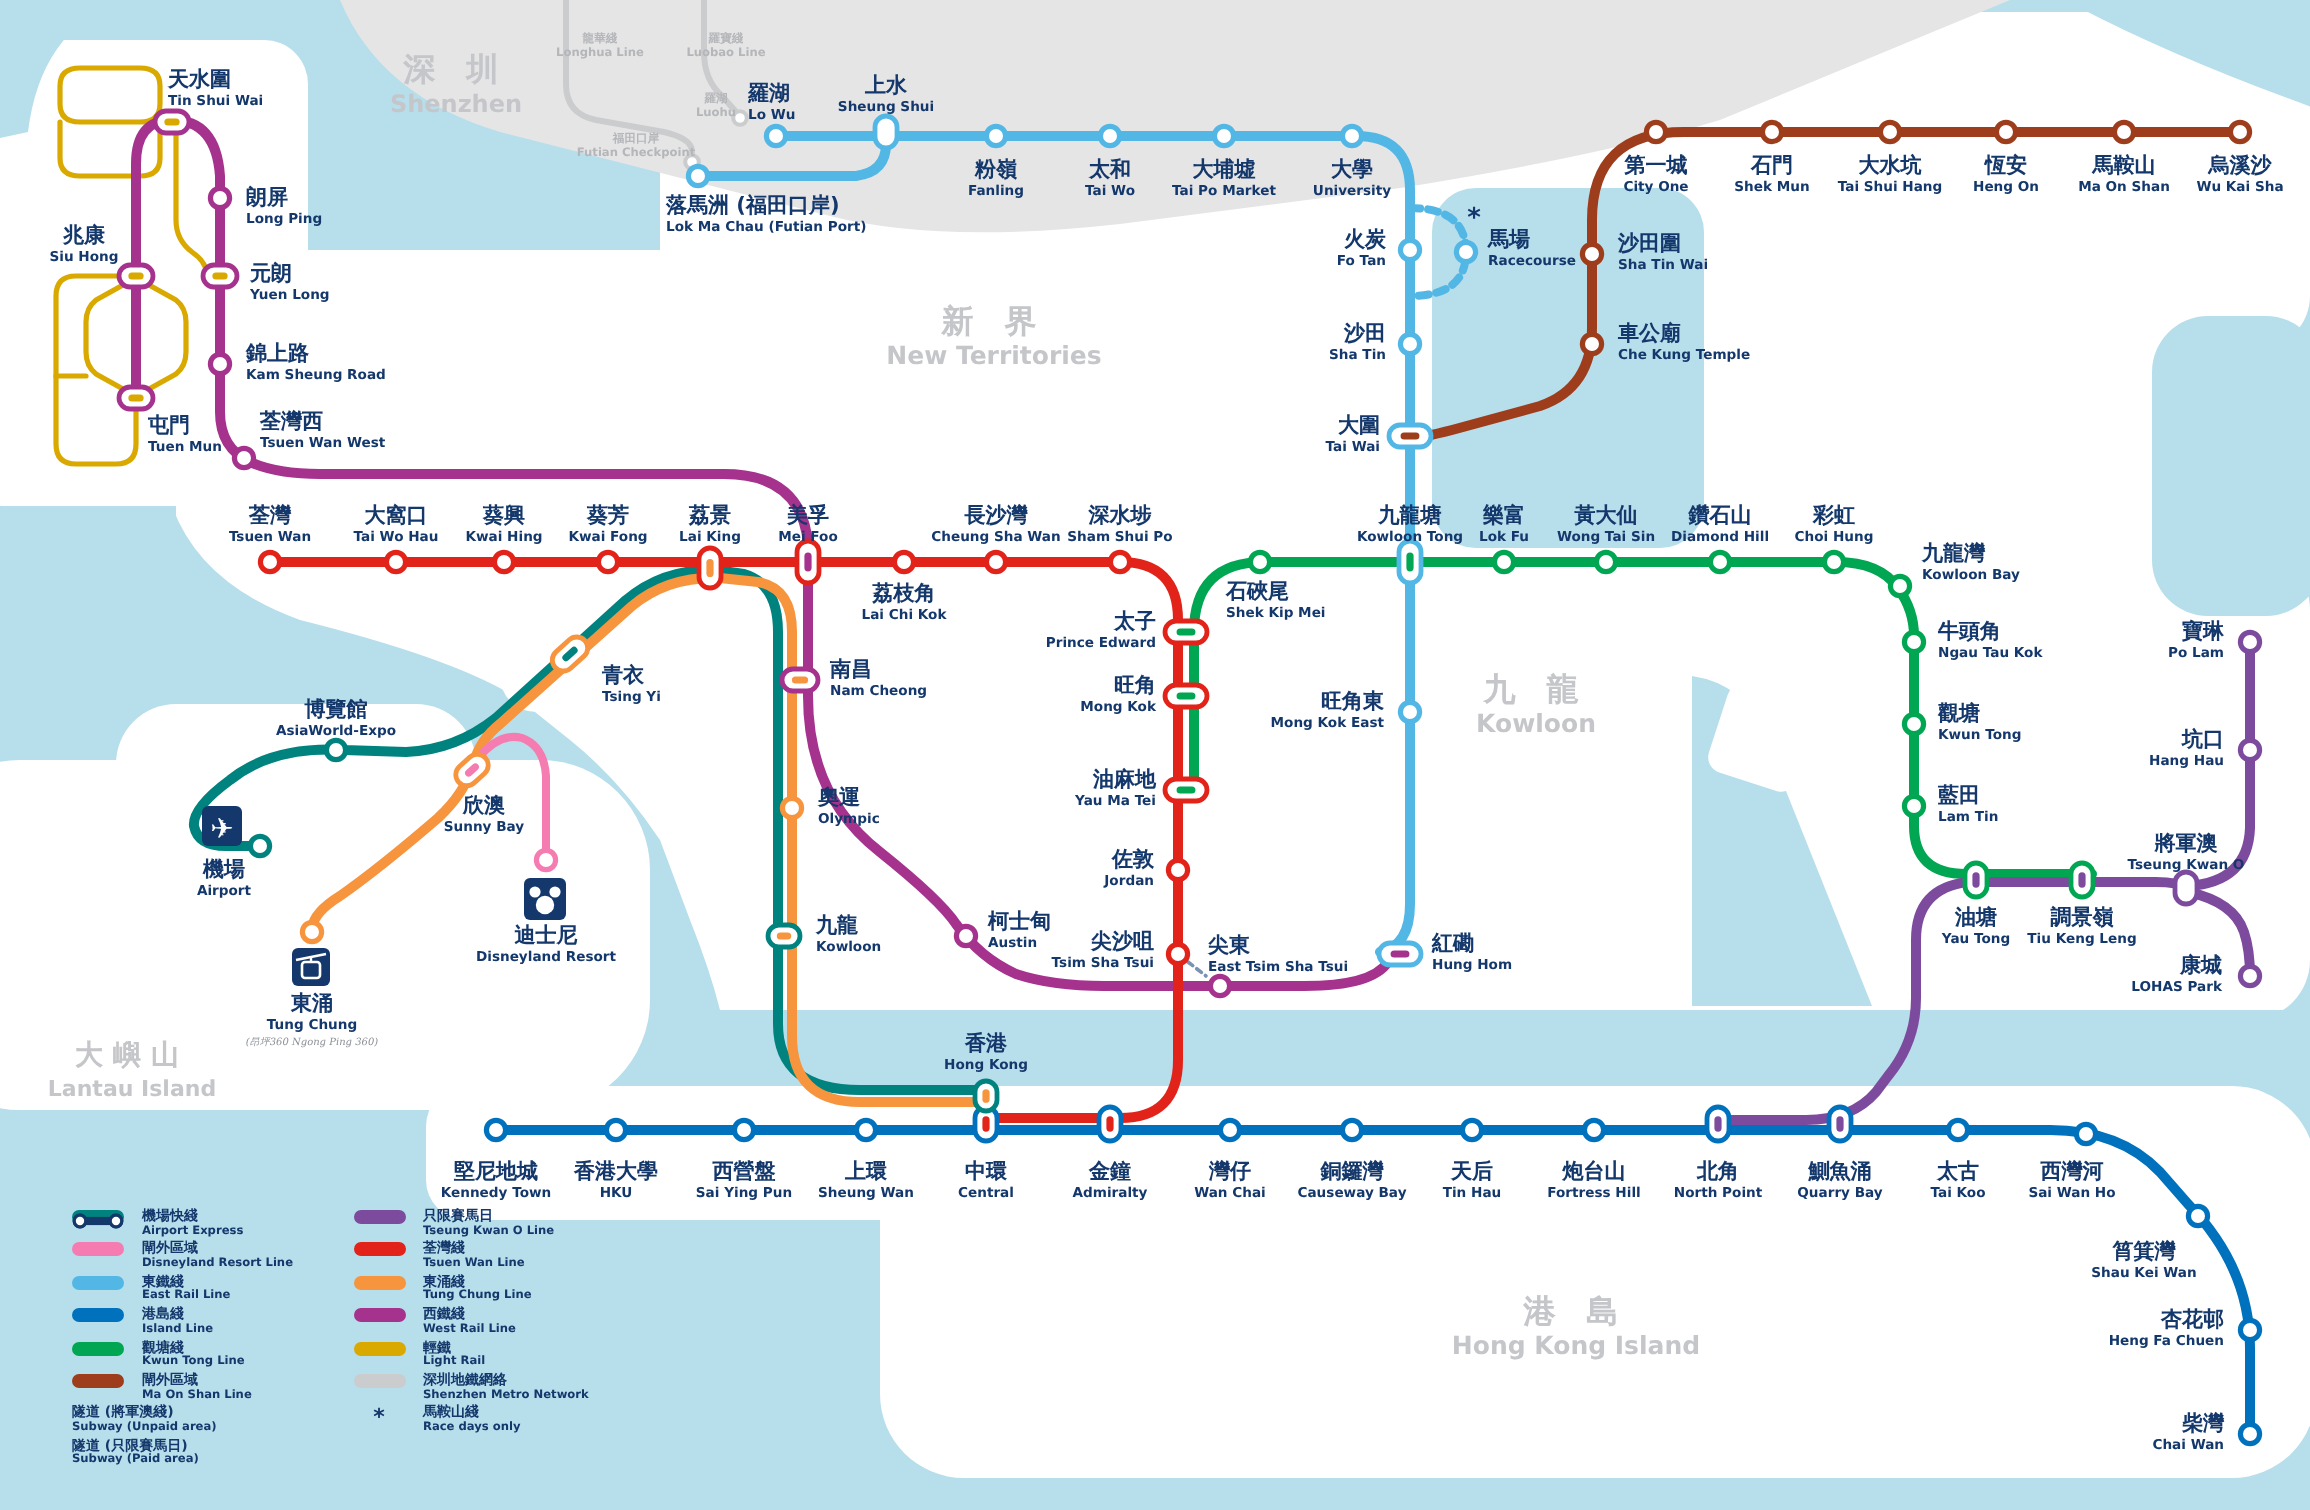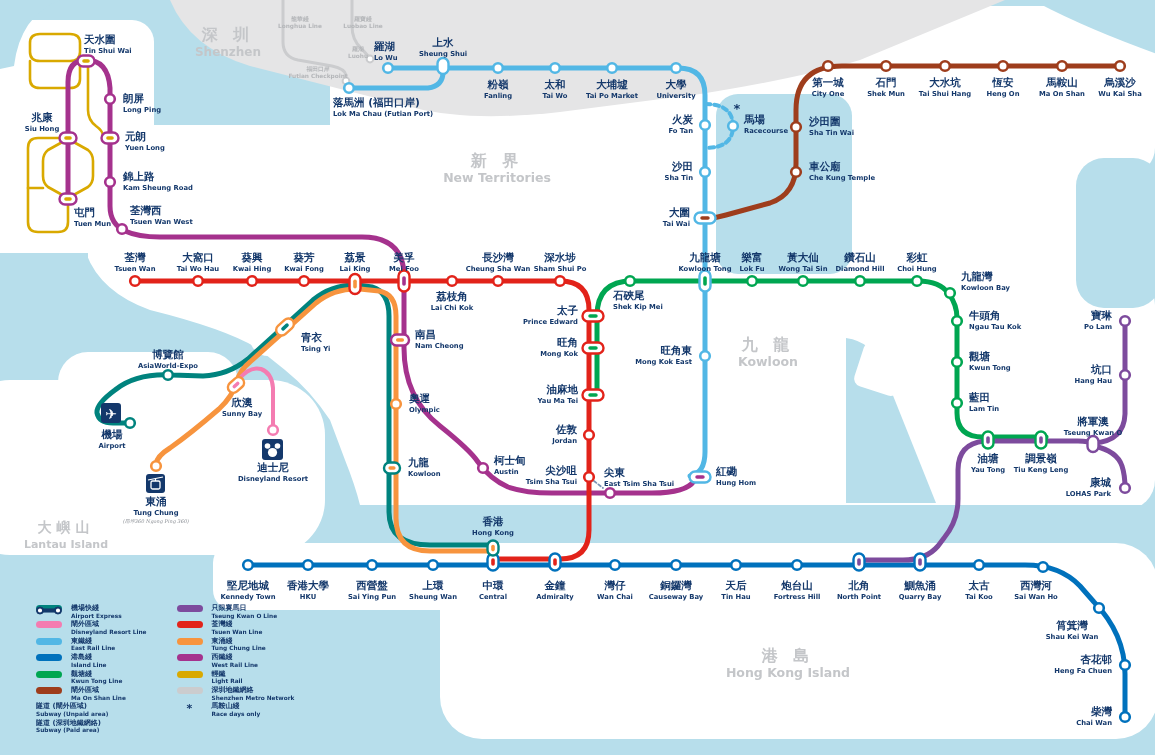--- a/index.html
+++ b/index.html
@@ -654,33 +654,33 @@
             <div class="lg-en">Ma On Shan Line</div>
           </div>
         </div>
         <div class="lg-item">
           <svg class="lg-ic" viewBox="0 0 26 11">
             <line x1="7" y1="5.5" x2="19" y2="5.5" stroke="#14386B" stroke-width="1.6"></line>
             <circle cx="4" cy="5.5" r="2.9" fill="#fff" stroke="#14386B" stroke-width="1.6"></circle>
             <circle cx="22" cy="5.5" r="2.9" fill="#fff" stroke="#14386B" stroke-width="1.6"></circle>
           </svg>
           <div class="lg-txt">
-            <div class="lg-zh">隧道 (閘外區域)</div>
+            <div class="lg-zh">隧道 (將軍澳綫)</div>
             <div class="lg-en">Subway (Unpaid area)</div>
           </div>
         </div>
         <div class="lg-item">
           <svg class="lg-ic" viewBox="0 0 26 11">
             <line x1="7" y1="4.2" x2="19" y2="4.2" stroke="#14386B" stroke-width="1.5"></line>
             <line x1="7" y1="6.8" x2="19" y2="6.8" stroke="#14386B" stroke-width="1.5"></line>
             <circle cx="4" cy="5.5" r="2.9" fill="#fff" stroke="#14386B" stroke-width="1.6"></circle>
             <circle cx="22" cy="5.5" r="2.9" fill="#fff" stroke="#14386B" stroke-width="1.6"></circle>
           </svg>
           <div class="lg-txt">
-            <div class="lg-zh">隧道 (深圳地鐵網絡)</div>
+            <div class="lg-zh">隧道 (只限賽馬日)</div>
             <div class="lg-en">Subway (Paid area)</div>
           </div>
         </div>
       </div>
       <div class="lg-col">
         <div class="lg-item">
           <div class="lg-swatch" style="background: rgb(125, 75, 157);"></div>
           <div class="lg-txt">
             <div class="lg-zh">只限賽馬日</div>
             <div class="lg-en">Tseung Kwan O Line</div>

